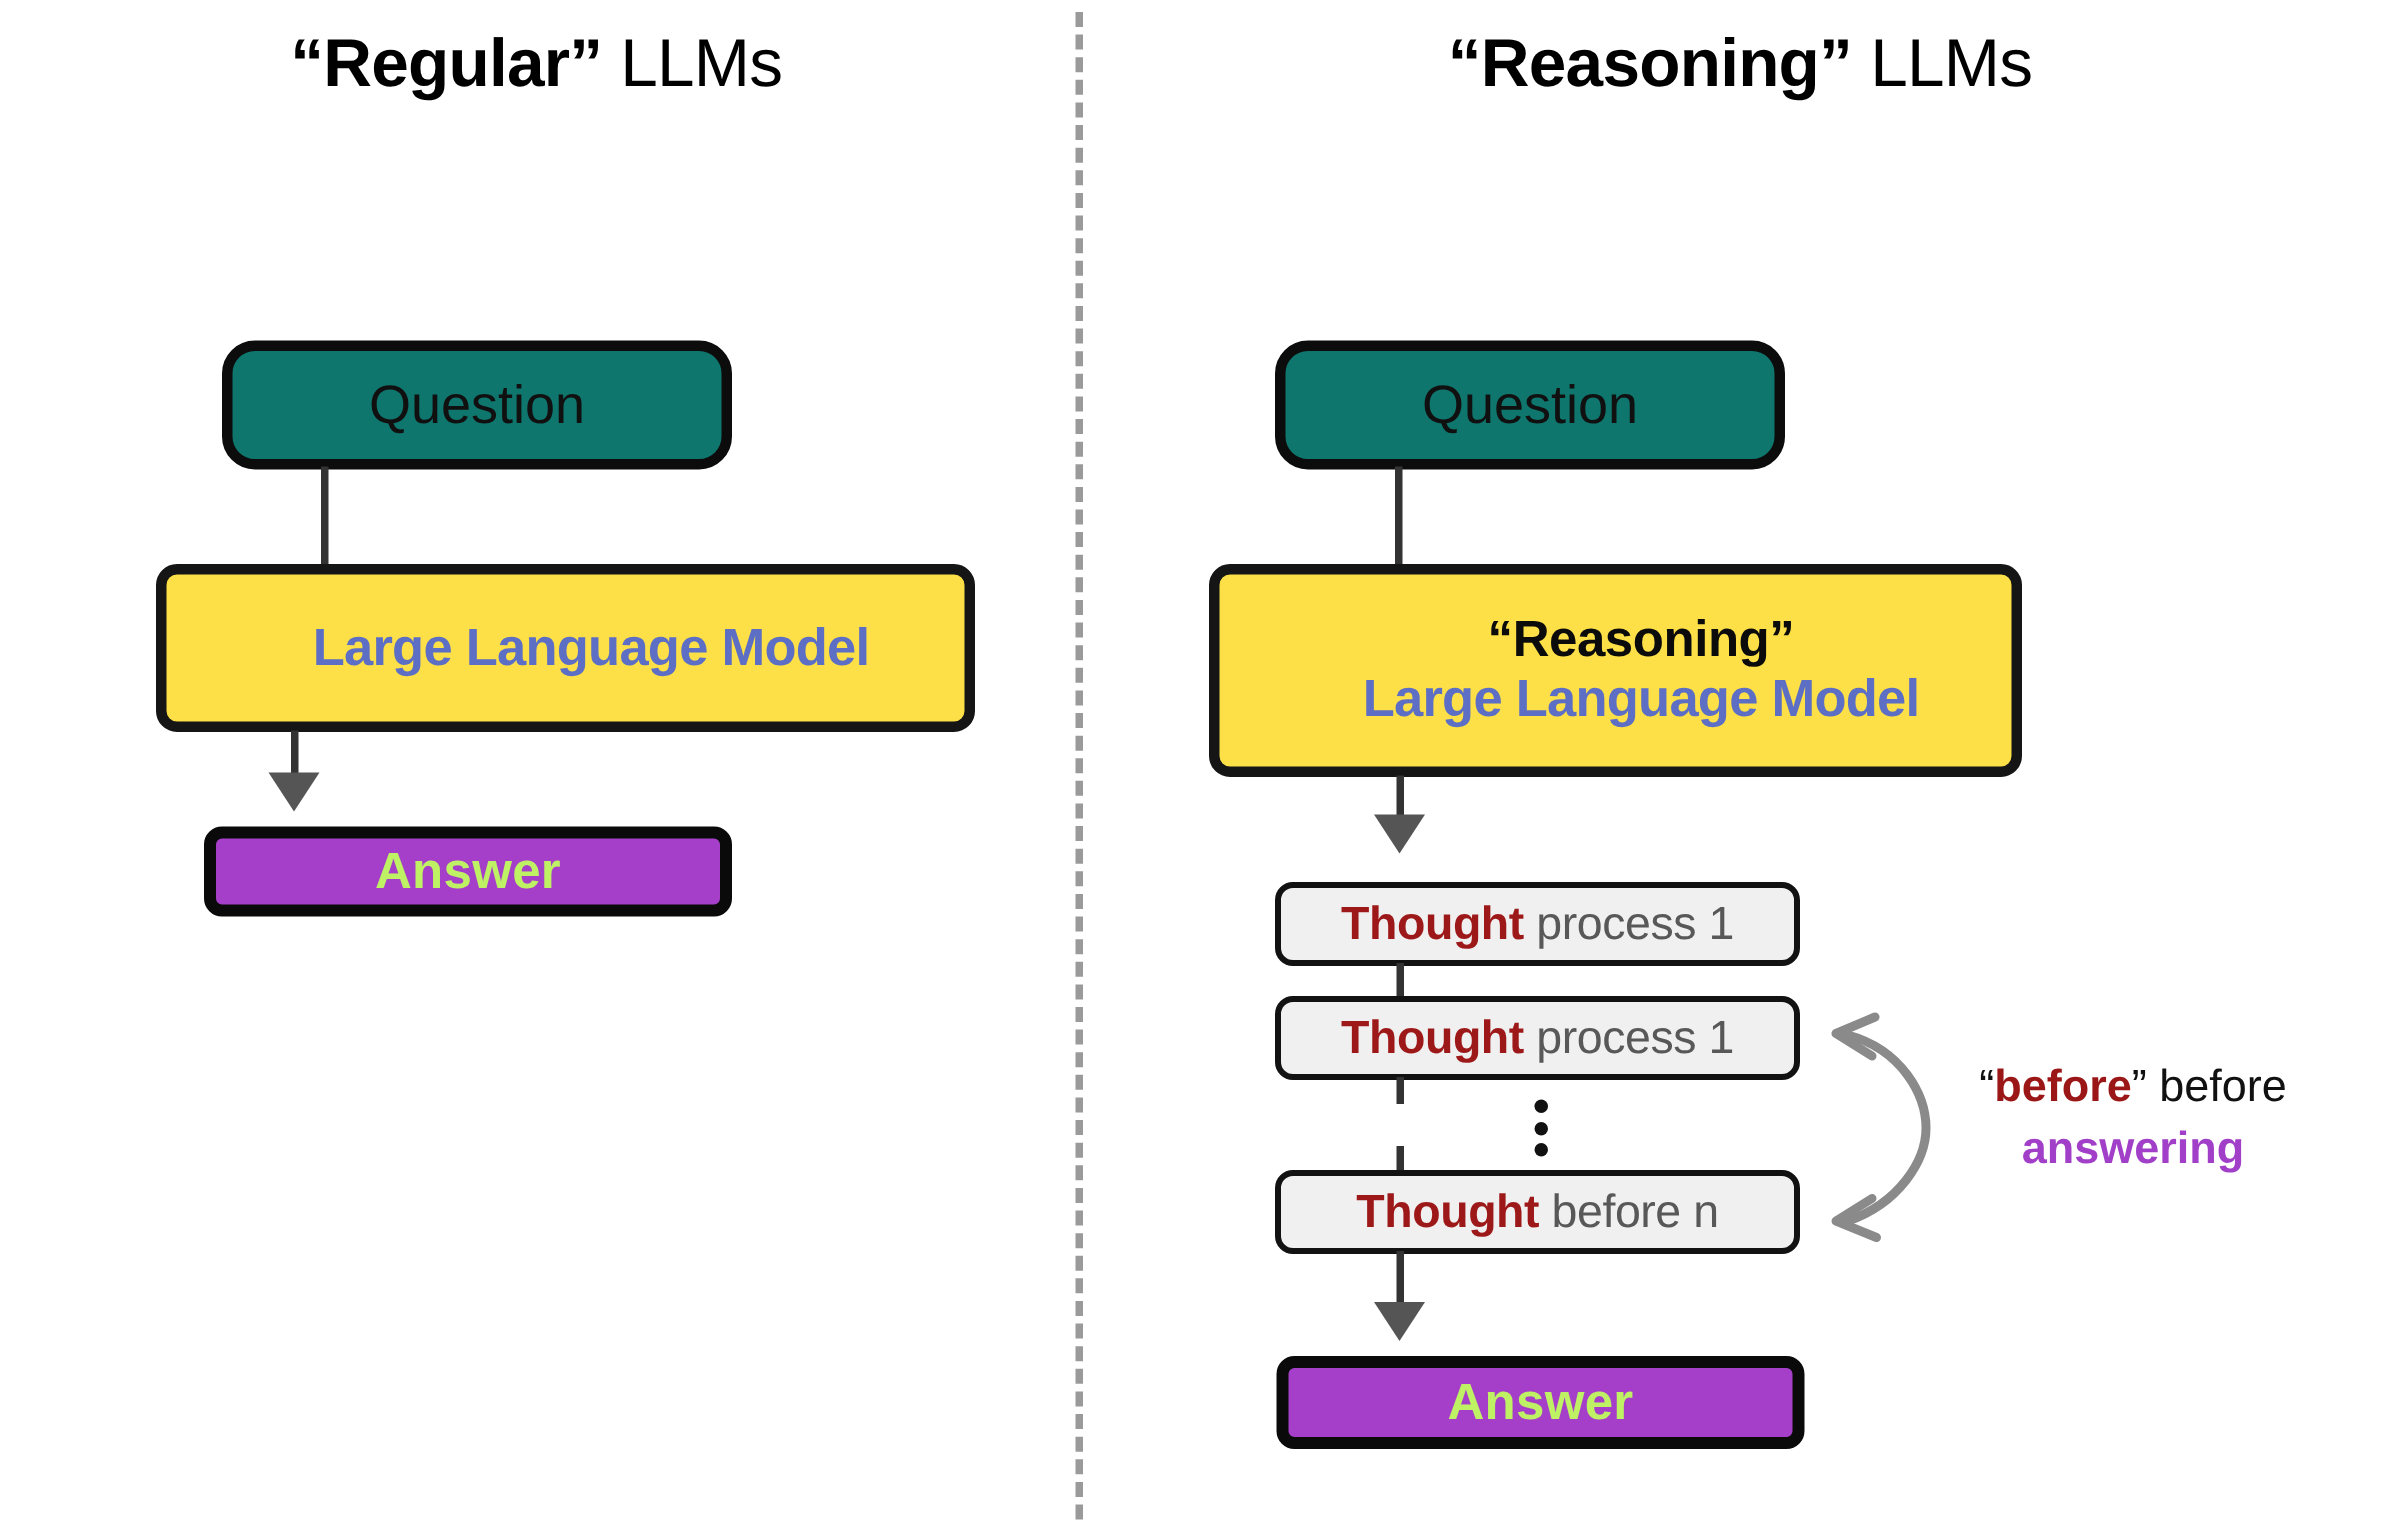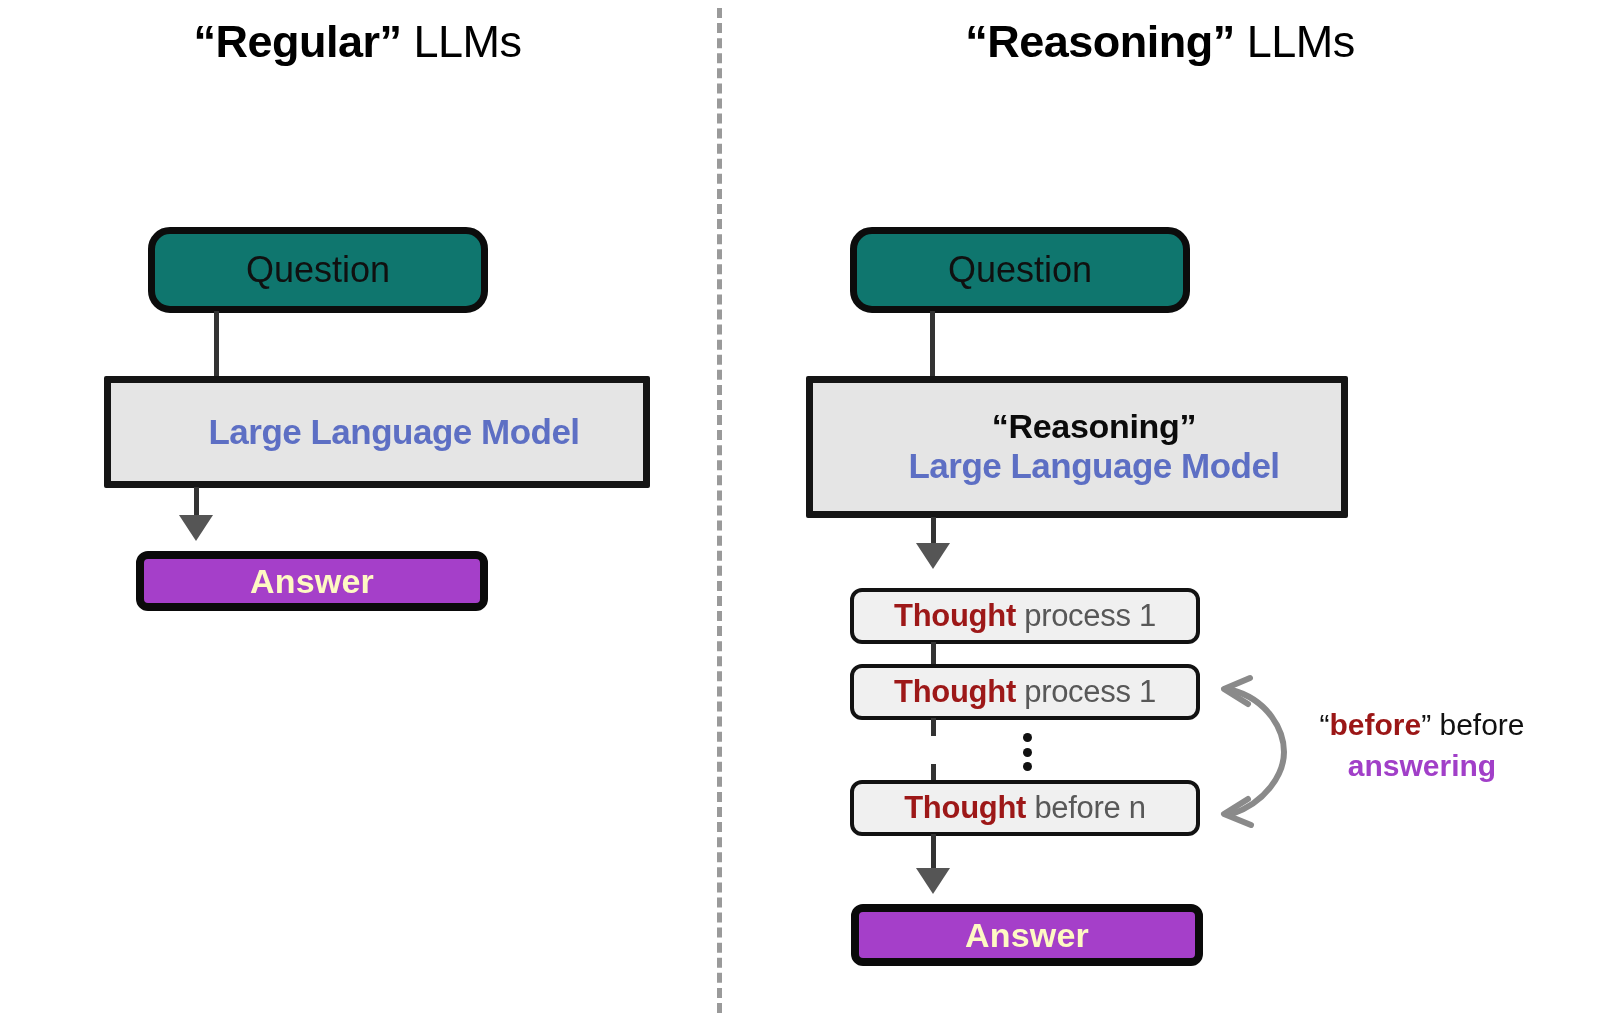--- a/index.html
+++ b/index.html
@@ -60,23 +60,23 @@
   .question-box {
     background: #0f766e;
     border: 7px solid #0c0c0c;
     border-radius: 22px;
     font-size: 36px;
     font-weight: 400;
     color: #101010;
   }
 
   .llm-box {
-    background: #e5e5e5;
+    background: #fde047;
     border: 7px solid #151515;
-    border-radius: 2px;
+    border-radius: 14px;
     padding-left: 34px;
   }
   .llm-reasoning {
     font-size: 34px;
     font-weight: 700;
     color: #0b0b0b;
     line-height: 1.1;
     letter-spacing: -0.3px;
   }
   .llm-label {
@@ -86,21 +86,21 @@
     line-height: 1.15;
     letter-spacing: -0.5px;
   }
 
   .answer-box {
     background: #a53fc9;
     border: 8px solid #0a0a0a;
     border-radius: 12px;
     font-size: 34px;
     font-weight: 700;
-    color: #fef9c3;
+    color: #bef264;
     letter-spacing: 0.2px;
   }
 
   .thought-box {
     background: #f0f0f0;
     border: 4px solid #121212;
     border-radius: 12px;
     font-size: 31px;
     letter-spacing: -0.3px;
   }

